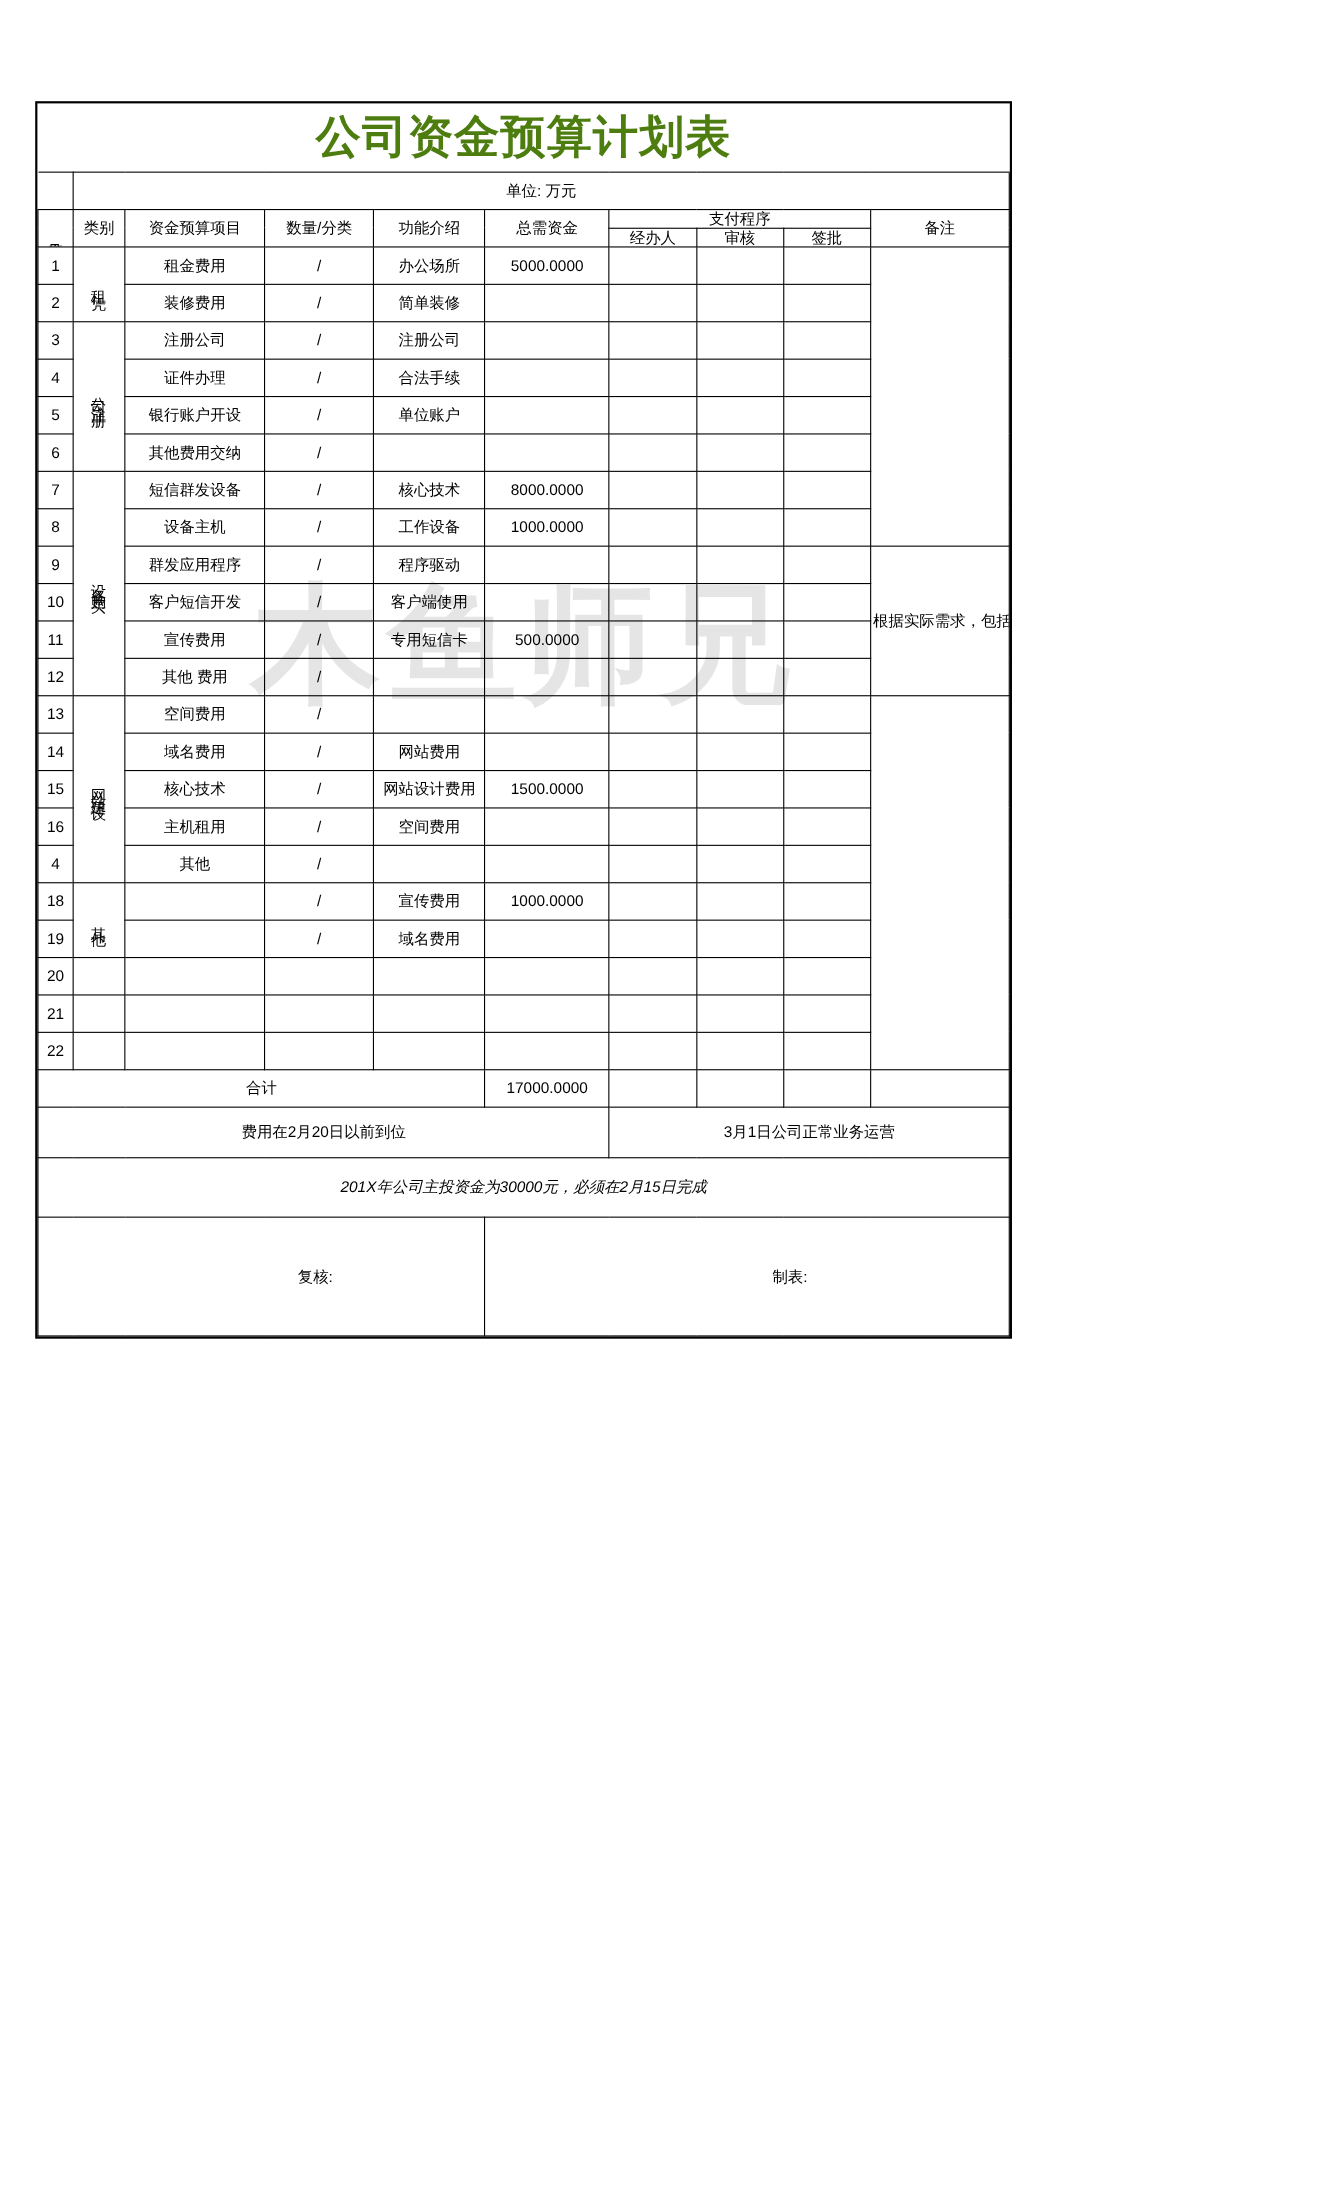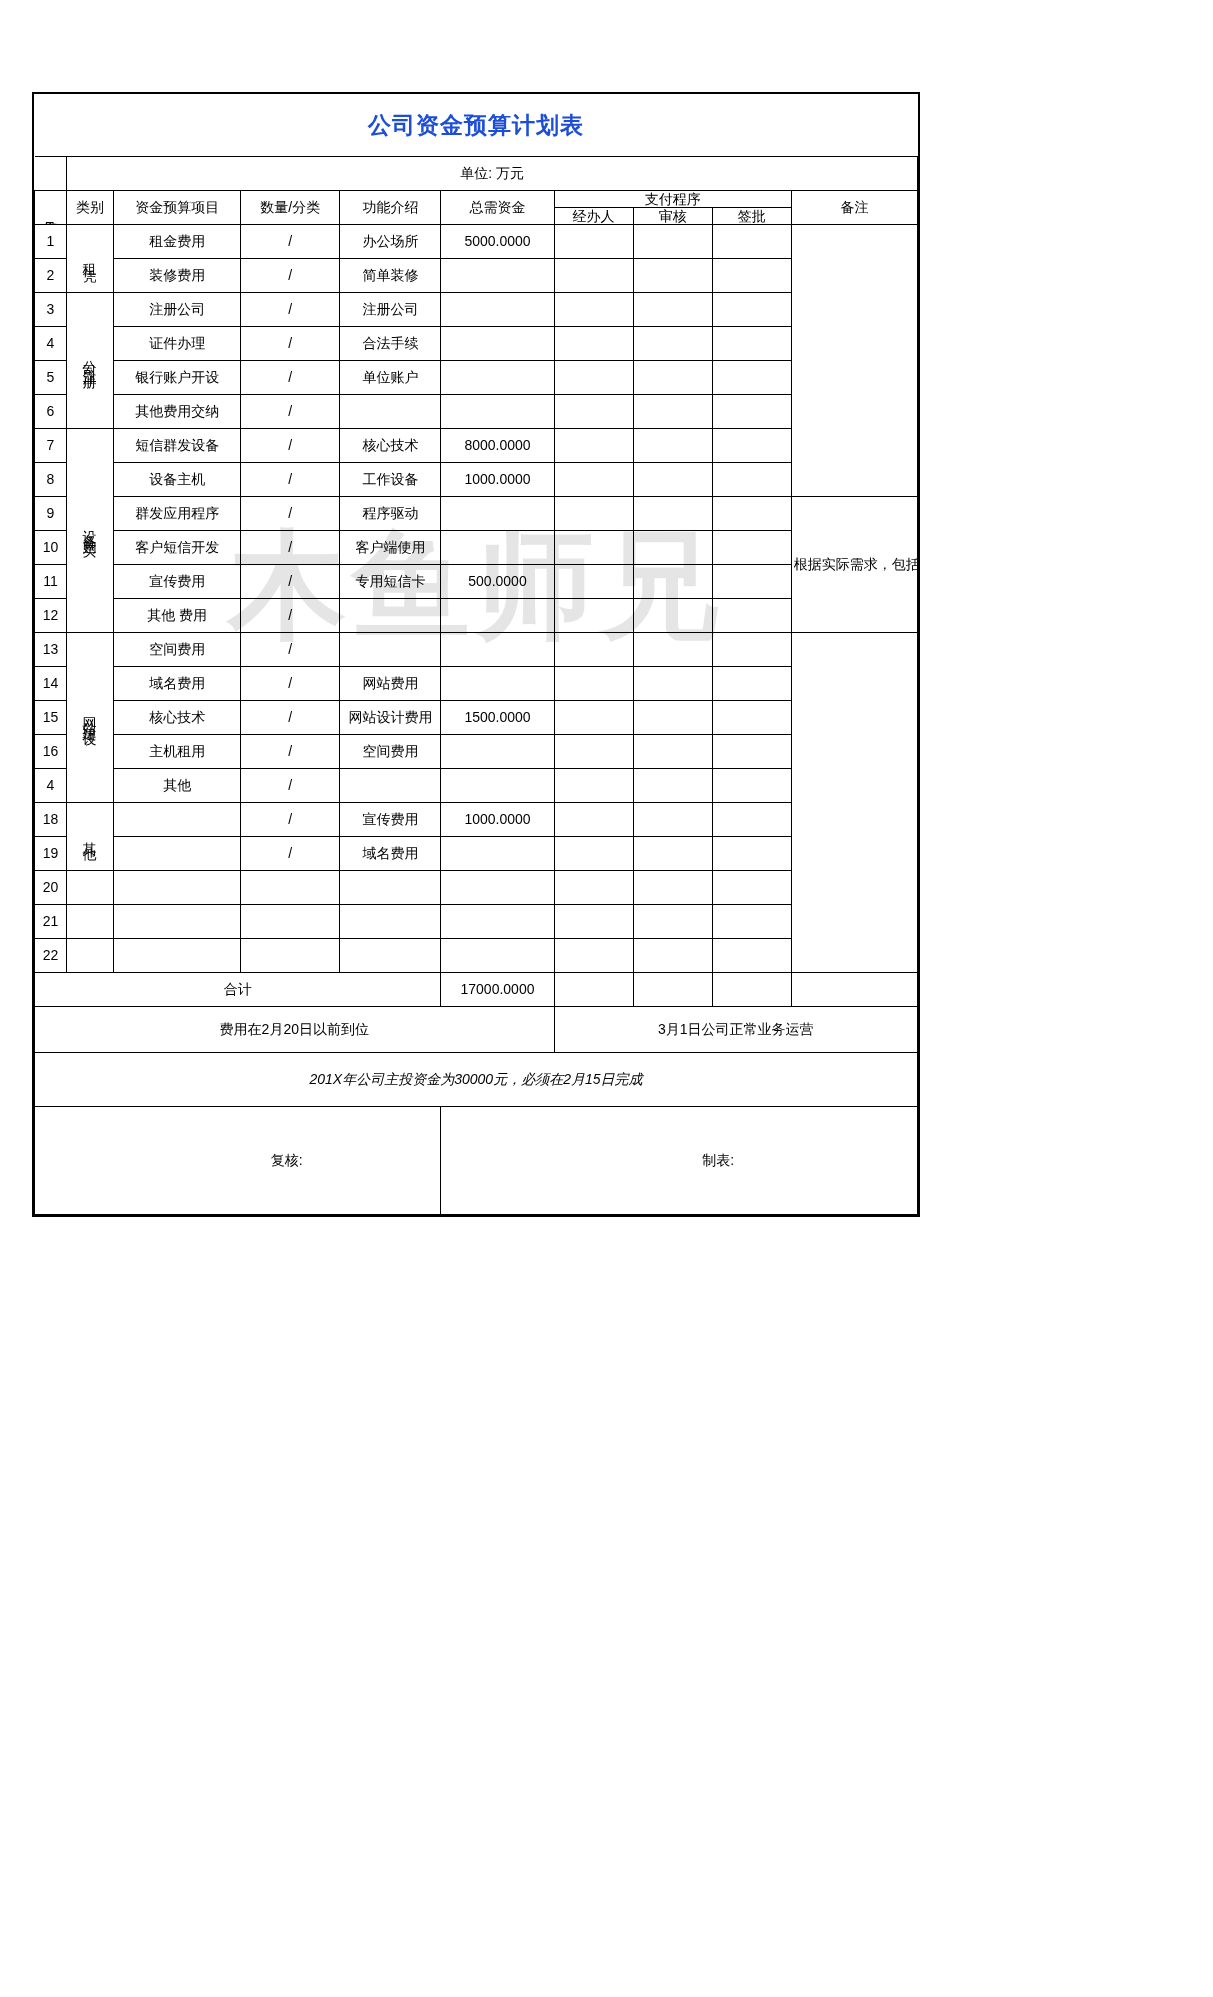--- a/index.html
+++ b/index.html
@@ -39,24 +39,24 @@
     white-space: nowrap;
   }
   
   .title-cell {
     height: 62px;
     border-left: none !important;
     border-right: none !important;
     border-top: none !important;
   }
   .title-text {
-    font-size: 23px;
+    font-size: 41px;
     font-weight: bold;
     letter-spacing: 1px;
-    color: #1d4ed8;
+    color: #4d7c0f;
   }
   .unit-cell {
     height: 34px;
     font-size: 14px;
     text-align: center;
   }
   .blank-corner { border-top: none !important; border-left: none !important; }
 
   
   .hdr td, .hdr th {

